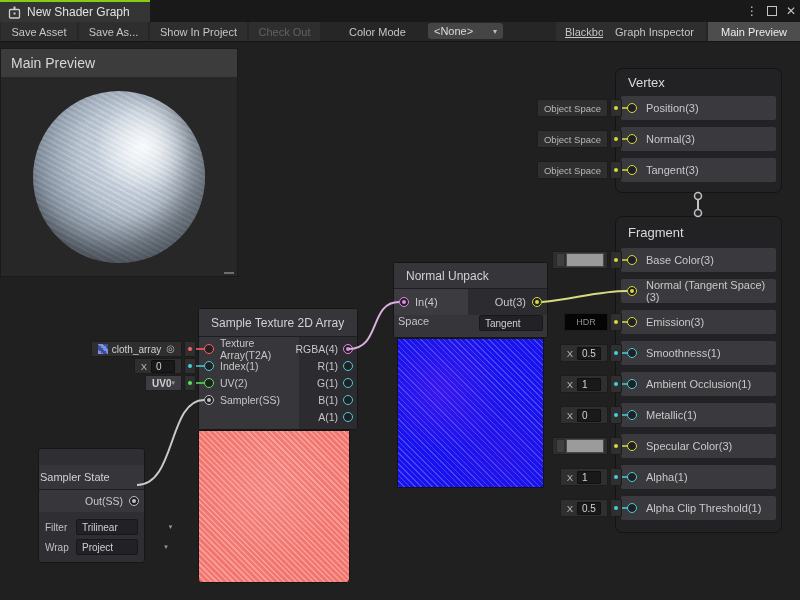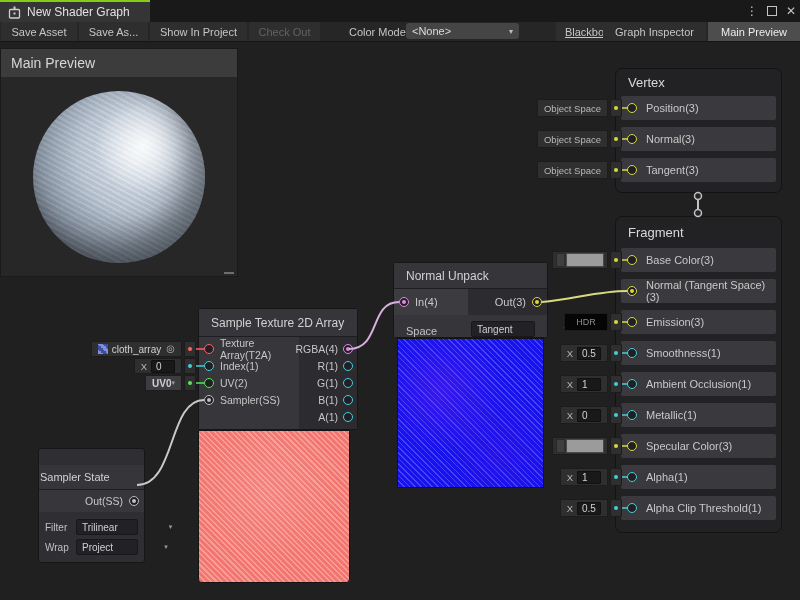--- a/index.html
+++ b/index.html
@@ -99,22 +99,22 @@
       radial-gradient(circle at 30% 35%, rgba(140,40,230,.28), rgba(0,0,0,0) 45%),
       radial-gradient(circle at 70% 75%, rgba(90,20,210,.22), rgba(0,0,0,0) 40%),
       repeating-linear-gradient(45deg, rgba(130,130,255,.45) 0 1px, rgba(0,0,0,0) 1px 4px),
       #1712ee;}
   
   .iorow{display:flex;height:26px;}
   .icell{width:74px;background:#3c3c40;display:flex;align-items:center;gap:6px;padding:0 5px;
          font-size:11px;color:#c8c8c8;box-sizing:border-box;}
   .ocell{flex:1;background:#2c2c30;display:flex;align-items:center;justify-content:flex-end;
          gap:6px;padding:0 5px;font-size:11px;color:#c8c8c8;box-sizing:border-box;}
-  .sprow{height:22px;background:#35353a;display:flex;align-items:flex-end;justify-content:space-between;
-         padding:0 12px;font-size:11px;color:#c4c4c4;box-sizing:border-box;}
+  .sprow{height:22px;background:#35353a;display:flex;align-items:flex-start;justify-content:space-between;
+         padding:0 4px;font-size:11px;color:#c4c4c4;box-sizing:border-box;}
   
   .ssout{height:22px;background:#37373b;display:flex;align-items:center;justify-content:flex-end;
          gap:6px;padding:0 5px;font-size:10.5px;color:#c8c8c8;box-sizing:border-box;}
   .ssrows{padding:4px 6px 6px;}
   .ssrow{display:flex;align-items:center;justify-content:space-between;height:18px;margin-top:2px;
          font-size:10px;color:#c0c0c0;}
   .wires{position:absolute;left:0;top:0;width:800px;height:600px;z-index:5;pointer-events:none;}
 </style>
 </head>
 <body>
@@ -136,21 +136,21 @@
       <span class="glyph">✕</span>
     </div>
   </div>
 
   <div class="toolbar">
     <div class="tbtn" style="left:1px;width:76px;">Save Asset</div>
     <div class="tbtn" style="left:79px;width:69px;">Save As...</div>
     <div class="tbtn" style="left:150px;width:97px;">Show In Project</div>
     <div class="tbtn disabled" style="left:249px;width:71px;">Check Out</div>
     <div class="tlabel" style="left:349px;">Color Mode</div>
-    <div class="tdrop" style="left:406px;width:113px;">
+    <div class="tdrop" style="left:428px;width:75px;">
       <span>&lt;None&gt;</span>
       <span class="arrow">▾</span>
     </div>
     <div class="tbtn" style="left:556px;width:73px;text-decoration:underline;">Blackboard</div>
     <div class="tbtn" style="left:603px;width:103px;">Graph Inspector</div>
     <div class="tbtn active" style="left:708px;width:92px;">Main Preview</div>
   </div>
 
   <div class="graph-bg"></div>
 

